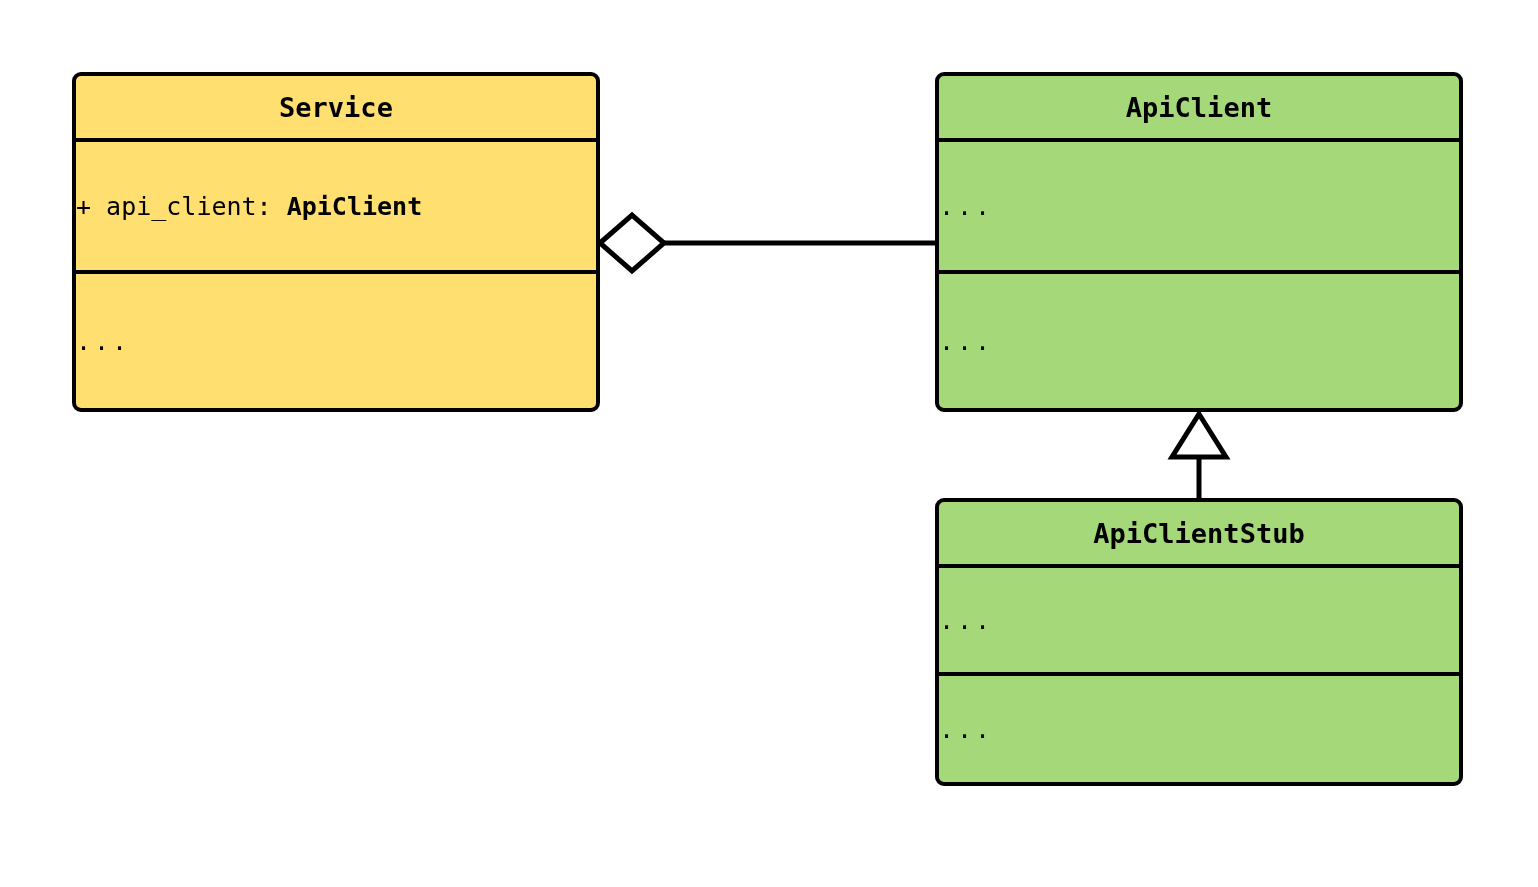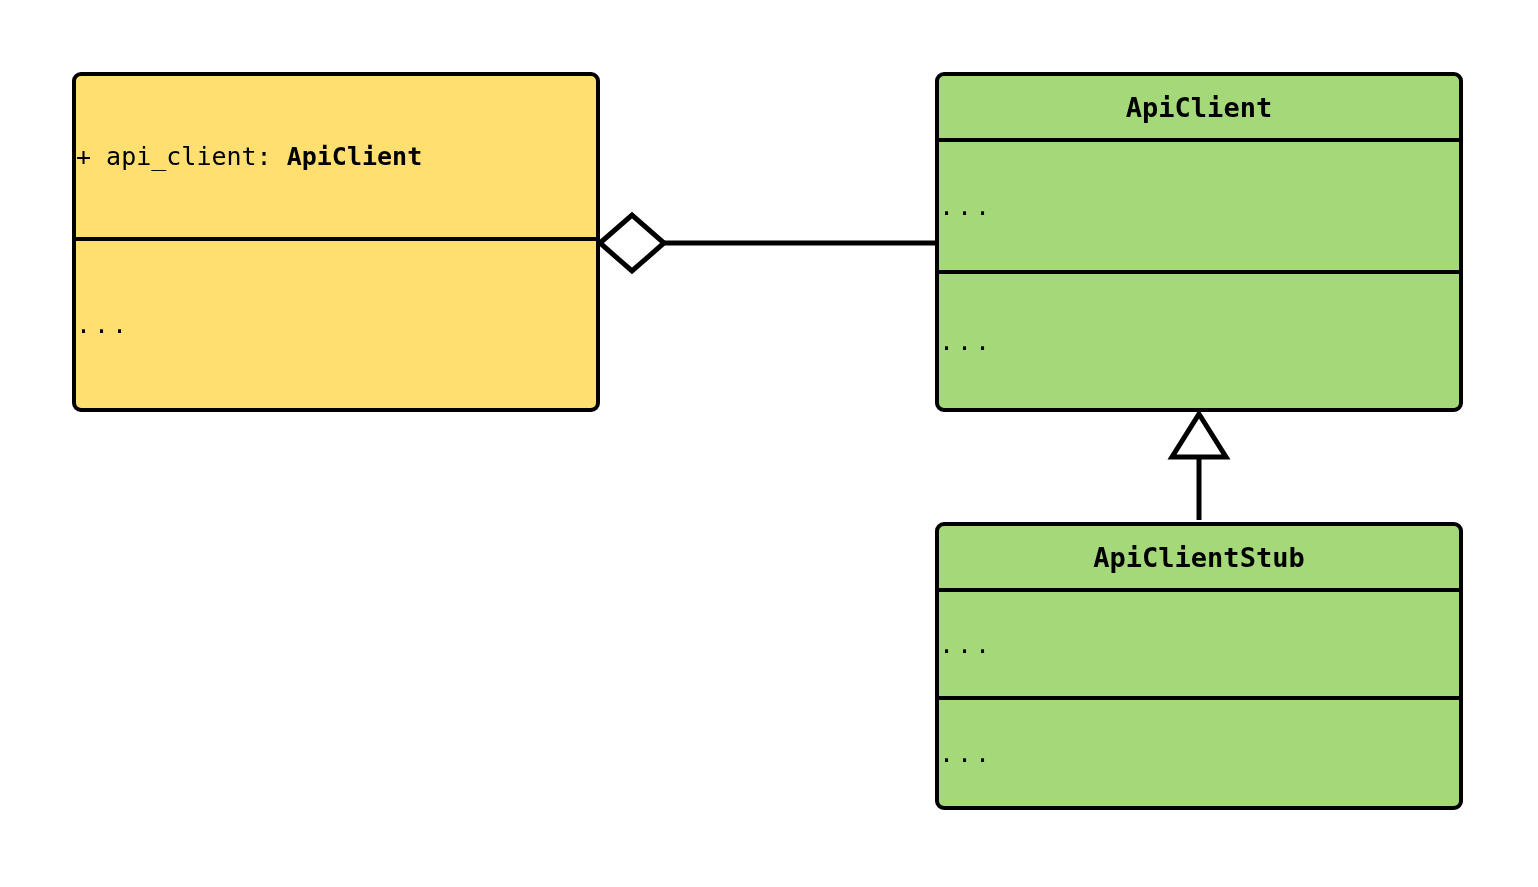--- a/index.html
+++ b/index.html
@@ -80,40 +80,41 @@
     </g>
 
      ApiClient (hollow triangle at target) --&gt;
     <g>
       <line x1="1199" y1="520" x2="1199" y2="455" stroke="#000000" stroke-width="5"></line>
       <polygon points="1199,414 1226,457 1172,457" fill="#ffffff" stroke="#000000" stroke-width="5" stroke-linejoin="miter"></polygon>
     </g>
   </svg>
 
   <div class="uml-class yellow" style="left:72px; top:72px; width:528px; height:340px;">
+    <div class="class-title" style="height:66px;">Service</div>
     <div class="class-compartment divided" style="height:134px;">
       <span class="attr-name">+ api_client: </span>
         <span class="attr-type">ApiClient</span>
     </div>
     <div class="class-compartment" style="height:136px;">
       <span class="ellipsis">...</span>
     </div>
   </div>
 
   <div class="uml-class green" style="left:935px; top:72px; width:528px; height:340px;">
     <div class="class-title" style="height:66px;">ApiClient</div>
     <div class="class-compartment divided" style="height:134px;">
       <span class="ellipsis">...</span>
     </div>
     <div class="class-compartment" style="height:136px;">
       <span class="ellipsis">...</span>
     </div>
   </div>
 
-  <div class="uml-class green" style="left:935px; top:522px; width:528px; height:288px;">
+  <div class="uml-class green" style="left:935px; top:498px; width:528px; height:288px;">
     <div class="class-title" style="height:66px;">ApiClientStub</div>
     <div class="class-compartment divided" style="height:110px;">
       <span class="ellipsis">...</span>
     </div>
     <div class="class-compartment" style="height:108px;">
       <span class="ellipsis">...</span>
     </div>
   </div>
 
 </div>

